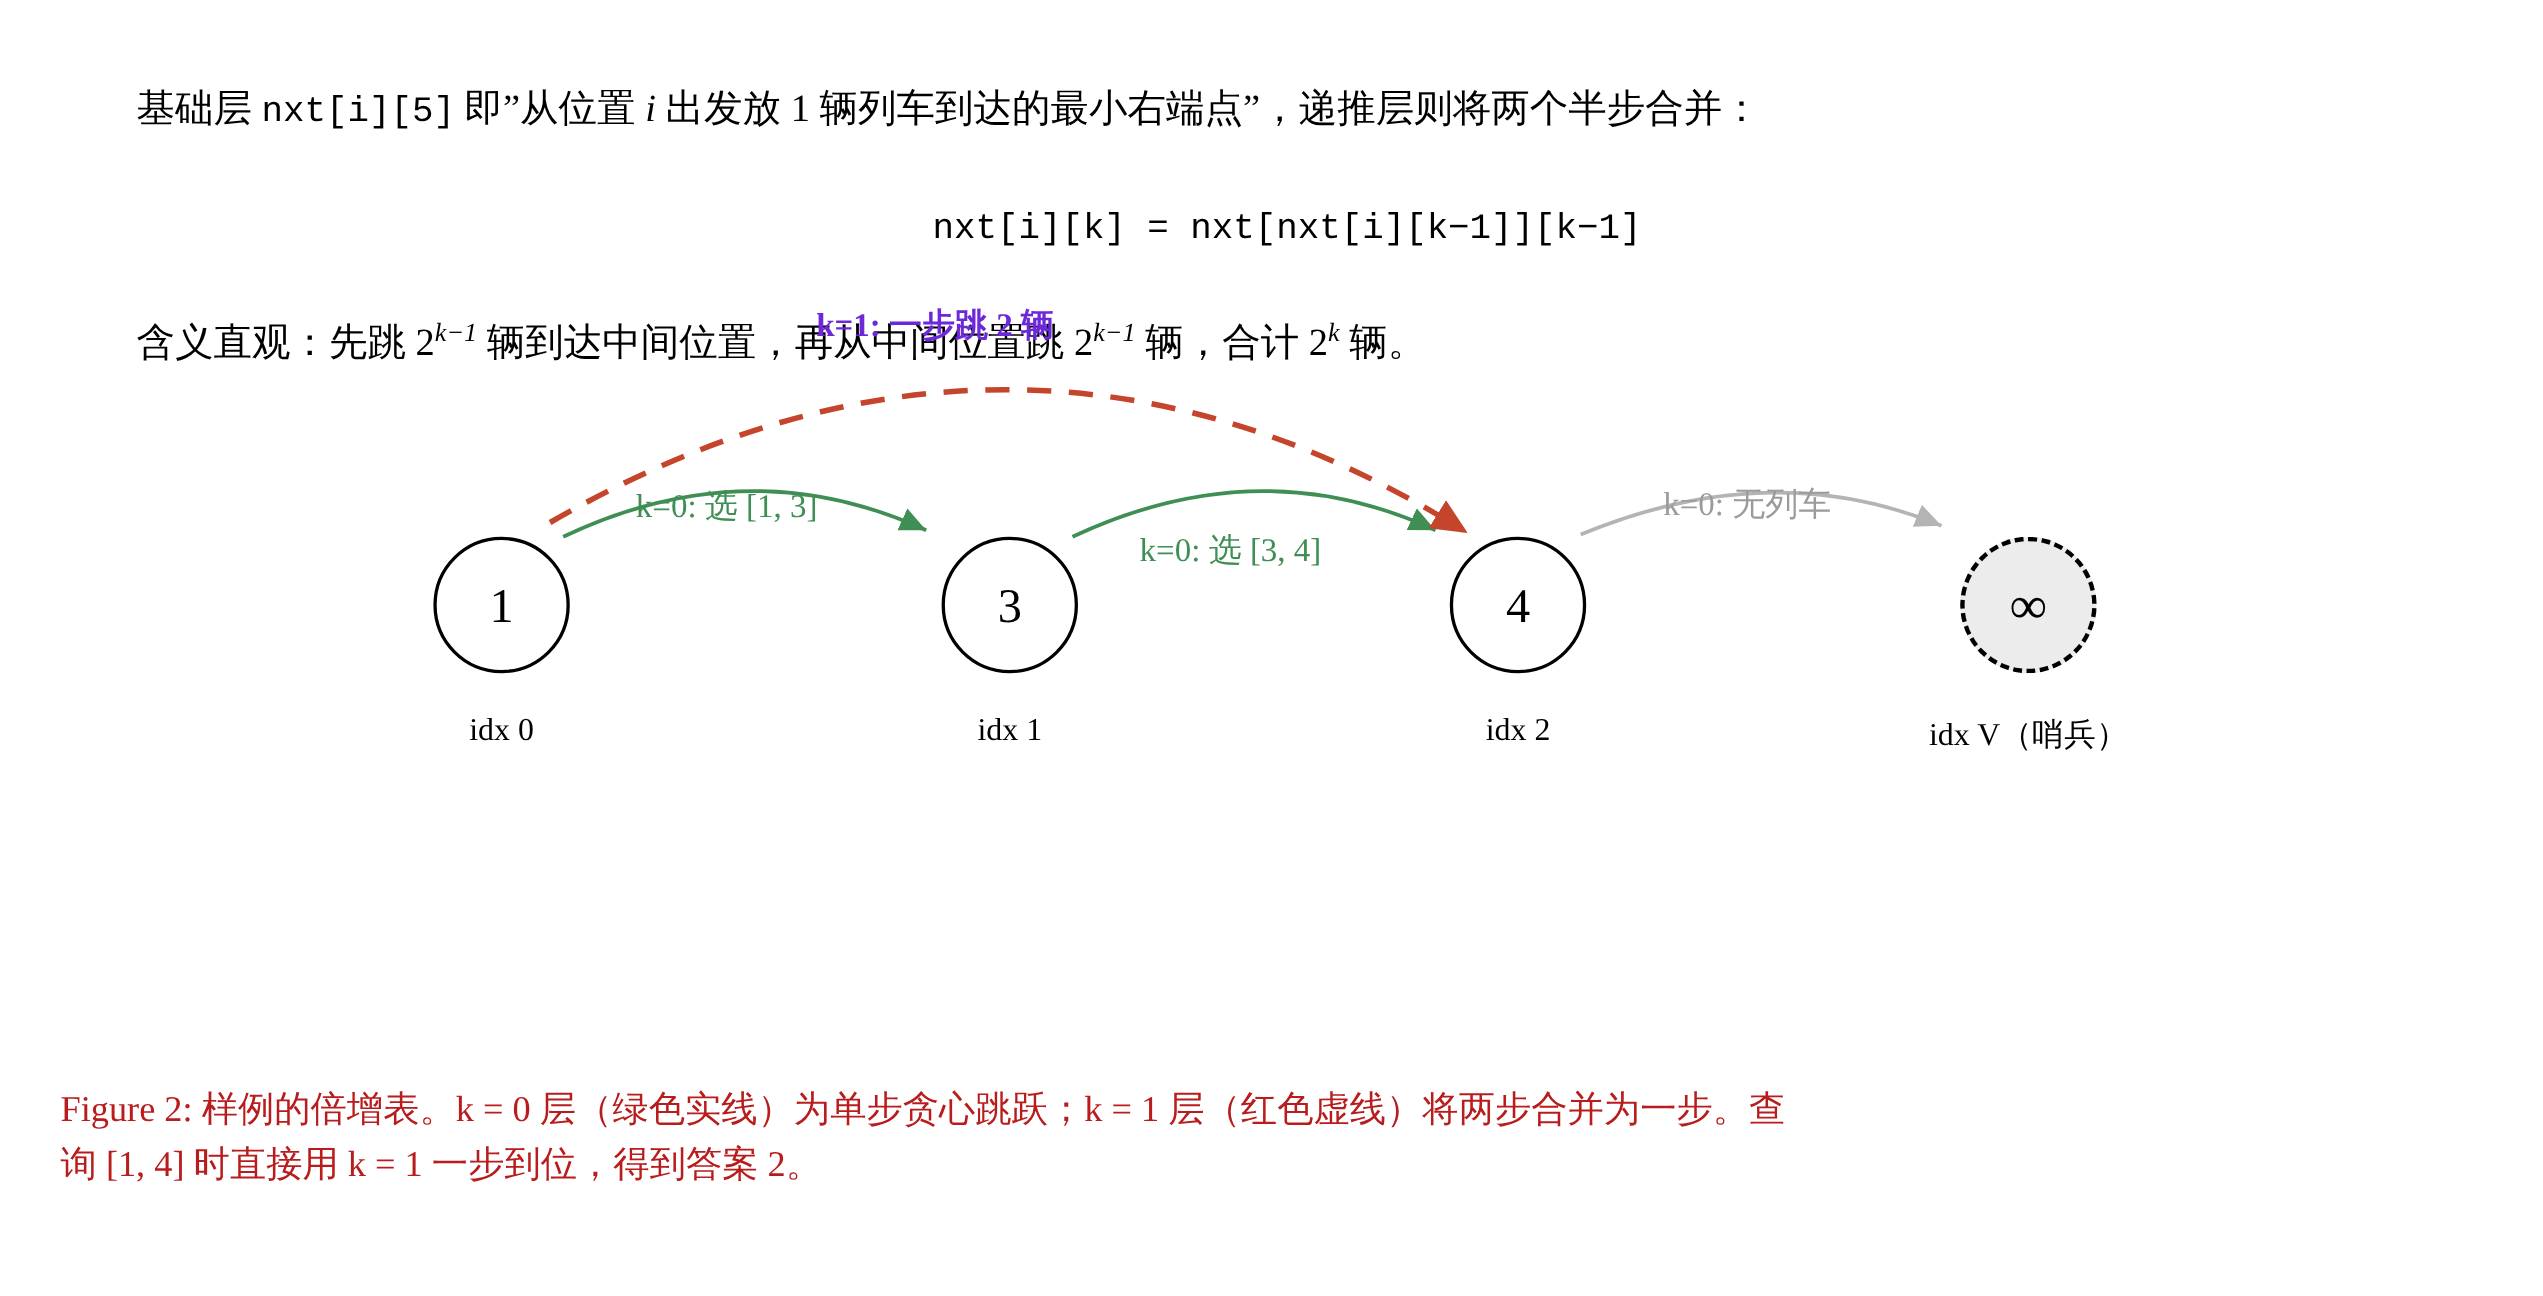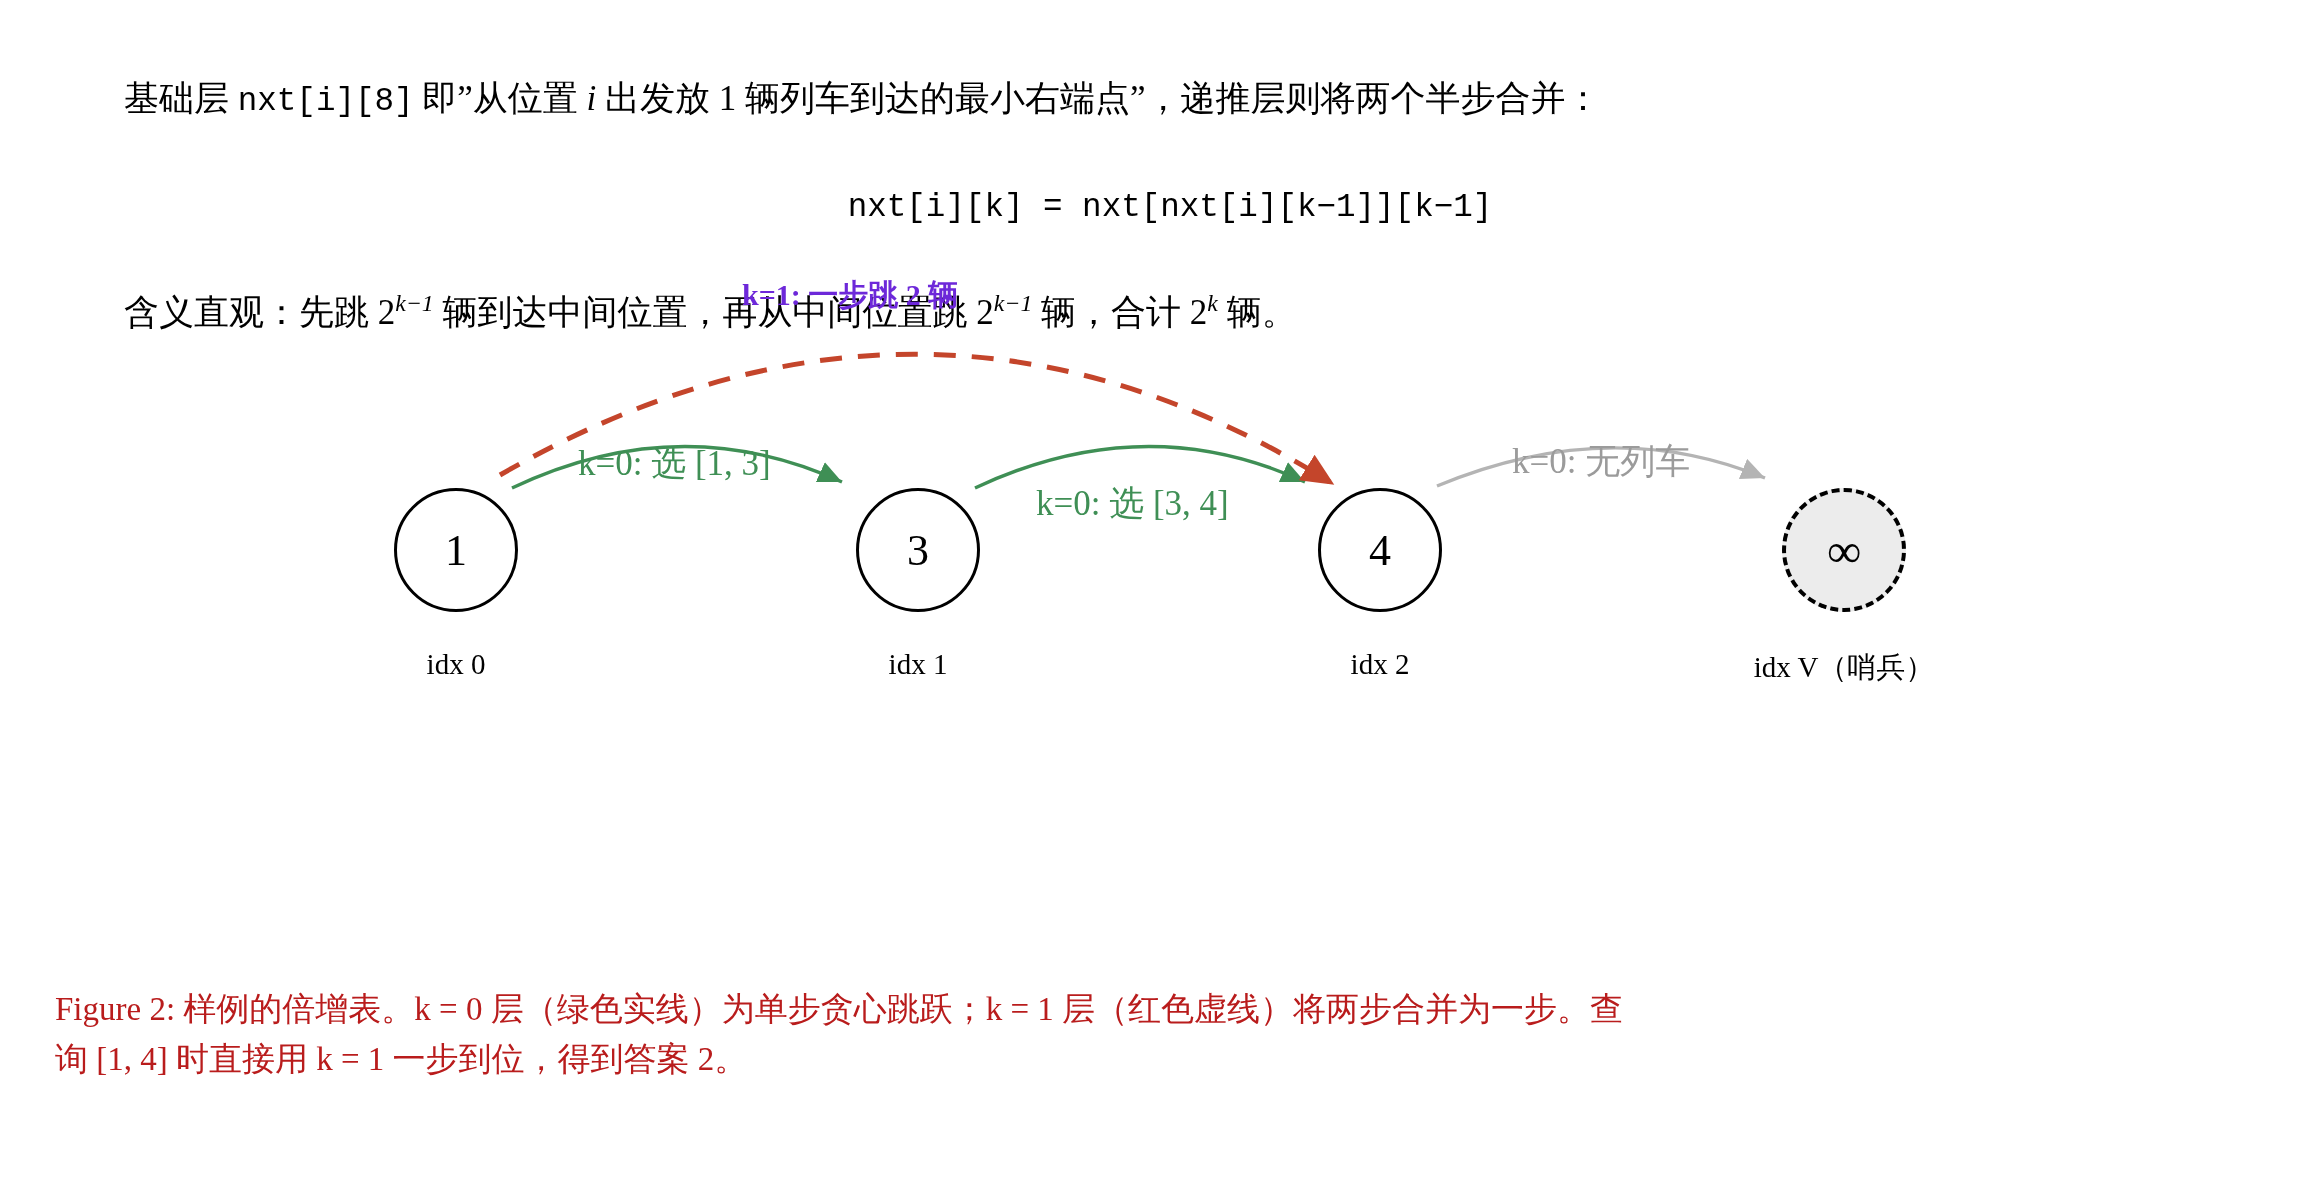--- a/index.html
+++ b/index.html
@@ -81,21 +81,21 @@
   }
   .node-label {
     position: absolute;
     font-size: 29px;
     text-align: center;
     width: 300px;
     white-space: nowrap;
   }
   .edge-label {
     position: absolute;
-    font-size: 35px;
+    font-size: 30px;
     white-space: nowrap;
     font-family: "Liberation Serif", serif;
   }
   .edge-label.green { color: #3f8f55; }
   .edge-label.red { color: #6d28d9; font-weight: bold; font-size: 30px; }
   .edge-label.gray { color: #9b9b9b; }
   svg.arcs {
     position: absolute;
     left: 0;
     top: 0;
@@ -103,21 +103,21 @@
     height: 500px;
     overflow: visible;
   }
 </style>
 </head>
 <body>
 
 <div class="page">
 
   <div class="para" style="left:124px; top:72px;">
-    <span>基础层 </span><span class="mono">nxt[i][8]</span><span> 即”从位置 </span><span class="ital">i</span><span> 出发放 1 辆列车到达的最小右端点”，递推层则将两个半步合并：</span>
+    <span>基础层 </span><span class="mono">nxt[i][5]</span><span> 即”从位置 </span><span class="ital">i</span><span> 出发放 1 辆列车到达的最小右端点”，递推层则将两个半步合并：</span>
   </div>
 
   <div class="displaymath" style="top:185px;padding-left:28px;">
     <span class="mono">nxt[i][k] = nxt[nxt[i][k−1]][k−1]</span>
   </div>
 
   <div class="para" style="left:124px; top:285px;">
     <span>含义直观：先跳 2</span><span class="sup ital">k−1</span><span> 辆到达中间位置，再从中间位置跳 2</span><span class="sup ital">k−1</span><span> 辆，合计 2</span><span class="sup ital">k</span><span> 辆。</span>
   </div>
 

